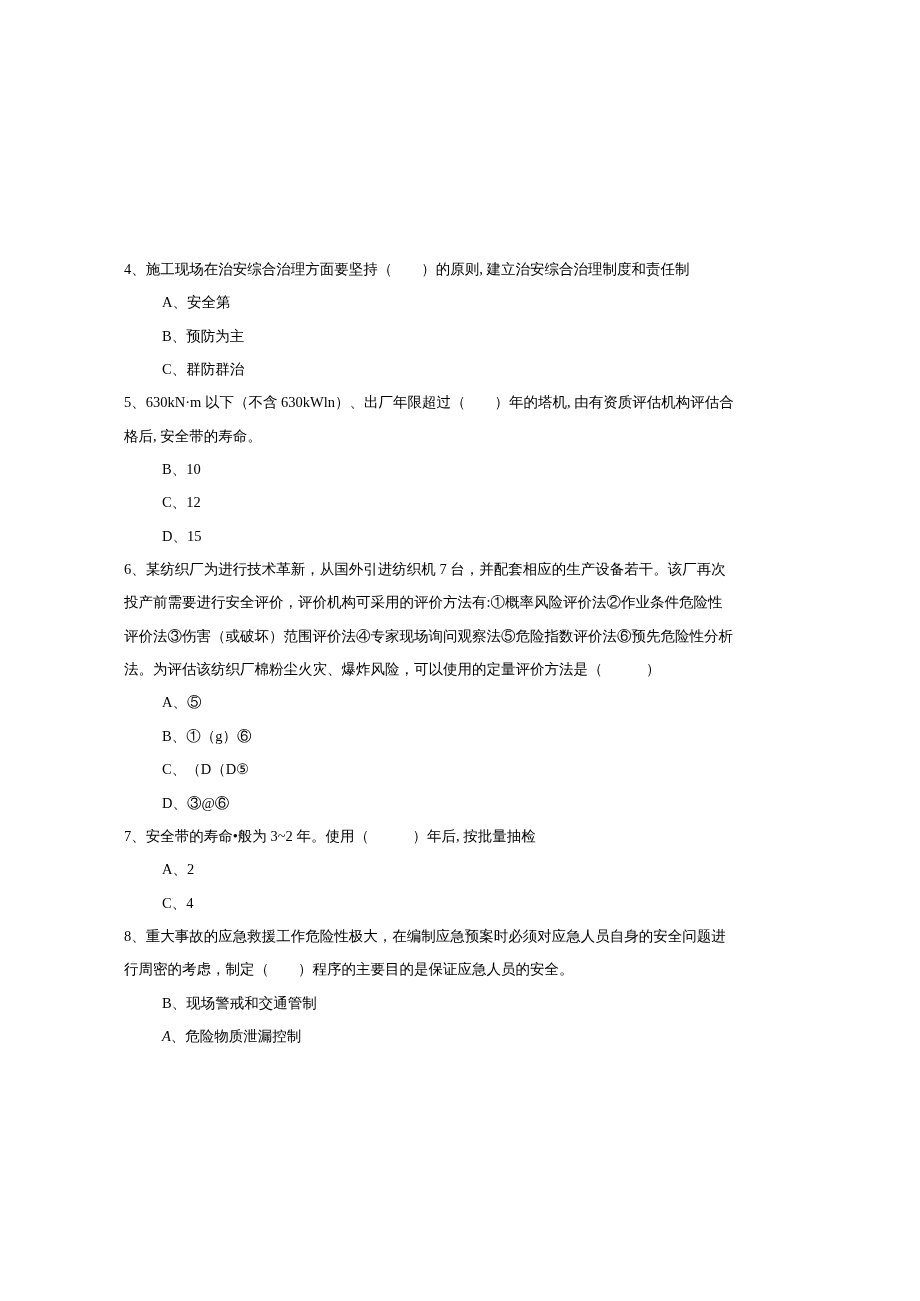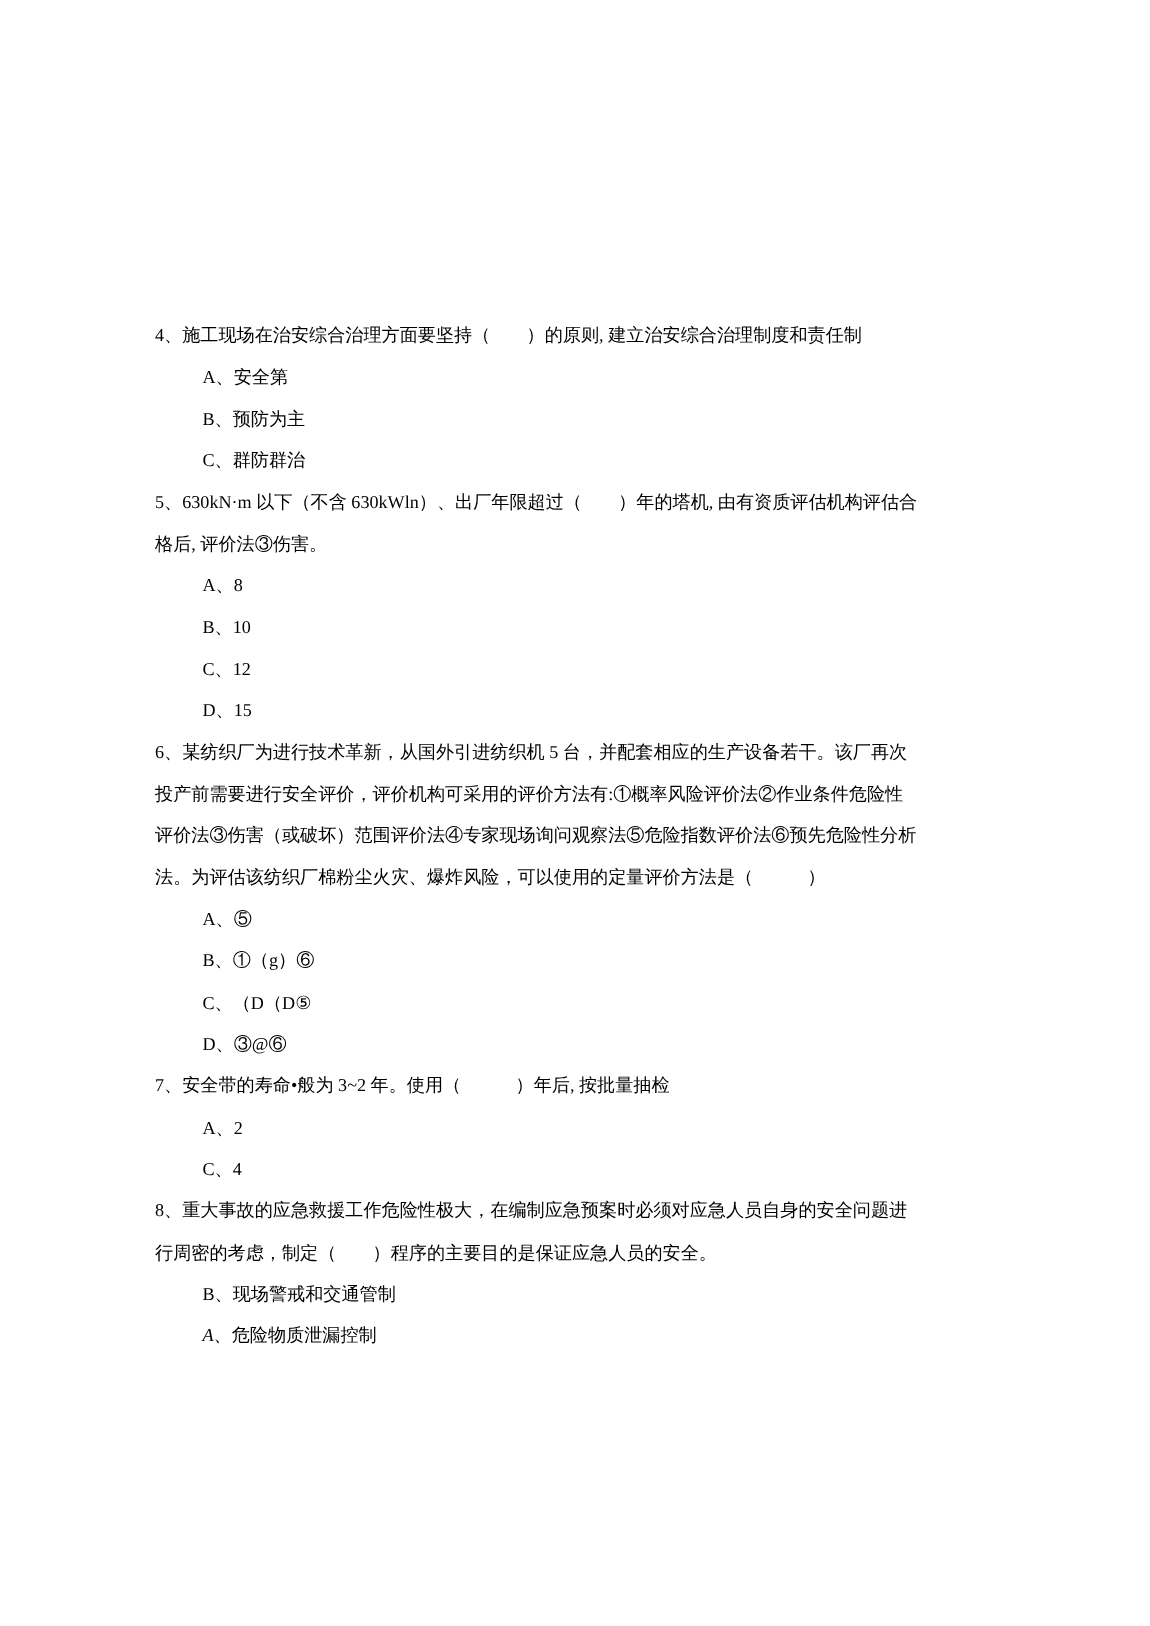--- a/index.html
+++ b/index.html
@@ -43,30 +43,29 @@
     </p>
     <p class="option">A、安全第</p>
     <p class="option">B、预防为主</p>
     <p class="option">C、群防群治</p>
   </div>
 
   <div class="question">
     <p class="q-text">
       <span>5、</span><span>630kN·m 以下（不含 630kWln）、出厂年限超过（　　）年的塔机, 由有资质评估机构评估合</span>
     </p>
-    <p class="q-text">格后, 评价法③伤害。</p>
-    <p class="option">A、8</p>
+    <p class="q-text">格后, 安全带的寿命。</p>
     <p class="option">B、10</p>
     <p class="option">C、12</p>
     <p class="option">D、15</p>
   </div>
 
   <div class="question">
     <p class="q-text">
-      <span>6、</span><span>某纺织厂为进行技术革新，从国外引进纺织机 5 台，并配套相应的生产设备若干。该厂再次</span>
+      <span>6、</span><span>某纺织厂为进行技术革新，从国外引进纺织机 7 台，并配套相应的生产设备若干。该厂再次</span>
     </p>
     <p class="q-text">投产前需要进行安全评价，评价机构可采用的评价方法有:①概率风险评价法②作业条件危险性</p>
     <p class="q-text">评价法③伤害（或破坏）范围评价法④专家现场询问观察法⑤危险指数评价法⑥预先危险性分析</p>
     <p class="q-text">法。为评估该纺织厂棉粉尘火灾、爆炸风险，可以使用的定量评价方法是（　　　）</p>
     <p class="option">A、⑤</p>
     <p class="option">B、①（g）⑥</p>
     <p class="option">C、（D（D⑤</p>
     <p class="option">D、③@⑥</p>
   </div>
 

